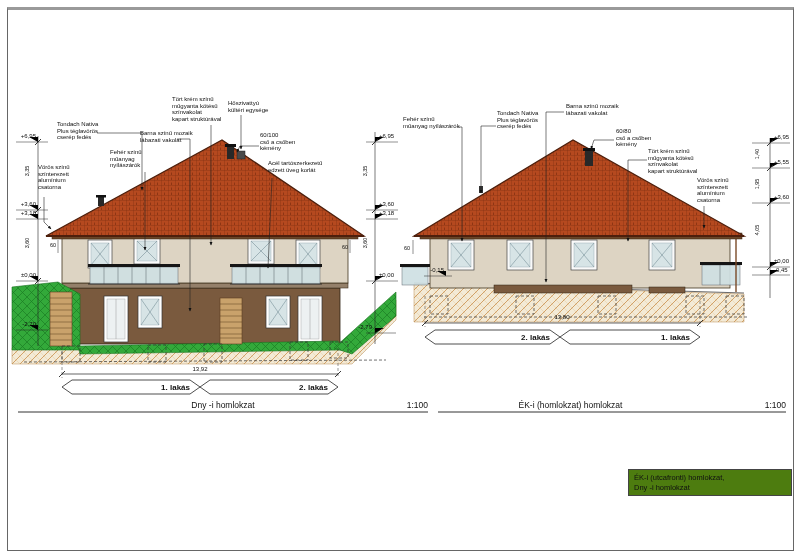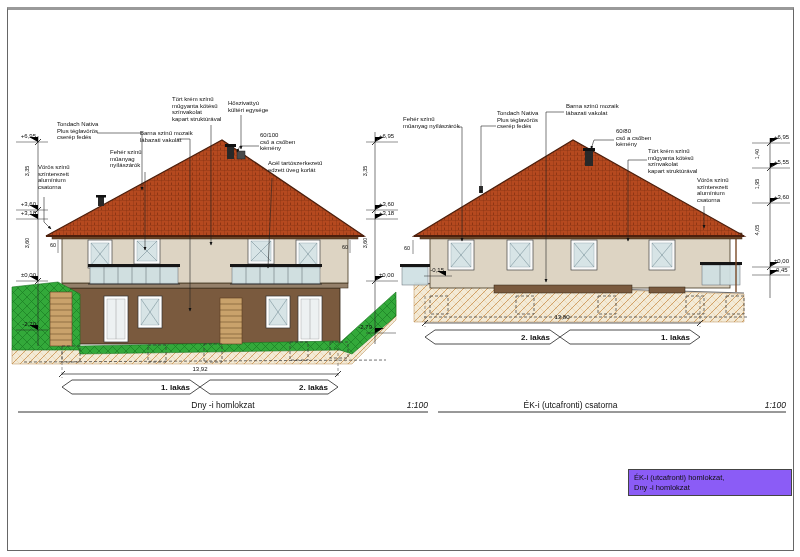--- a/index.html
+++ b/index.html
@@ -9,23 +9,23 @@
          border:1px solid #666;border-top:3px solid #9a9a9a;pointer-events:none;}
   svg.linework{position:absolute;left:0;top:0;}
   .lbl{position:absolute;font-size:6px;line-height:6.6px;white-space:pre-line;}
   .lvl{position:absolute;font-size:6px;line-height:7px;}
   .lvl.ra{text-align:right;}
   .vdim{position:absolute;width:30px;font-size:5.5px;text-align:center;transform:rotate(-90deg);}
   .tiny{position:absolute;font-size:5.5px;}
   .dimval{position:absolute;font-size:6px;text-align:center;}
   .unit{position:absolute;font-size:8px;font-weight:bold;text-align:right;line-height:13px;}
   .title{position:absolute;font-size:8.5px;text-align:center;}
-  .scale{position:absolute;font-size:8.5px;text-align:right;font-style:italic;}
+  .scale{position:absolute;font-size:8.5px;text-align:right;}
   .legend{position:absolute;left:628px;top:469px;width:152px;border:1px solid #444;
-          padding:3px 5px;font-size:7.5px;line-height:9.5px;white-space:pre-line;background:#8b5cf6;}
+          padding:3px 5px;font-size:7.5px;line-height:9.5px;white-space:pre-line;background:#4d7c0f;}
 </style>
 </head>
 <body>
 
 <div class="sheet">
   <div class="frame"></div>
 
   <svg class="linework" width="800" height="557" viewBox="0 0 800 557">
     <defs>
       <pattern id="tiles" width="7" height="5" patternUnits="userSpaceOnUse">
@@ -325,18 +325,18 @@
   <div class="lvl" style="left:774px;top:267px;width:22px">-0,45</div>
   <div class="lvl ra" style="left:424px;top:267px;width:20px">-0,15</div>
   <div class="vdim" style="left:742px;top:151px">1,40</div>
   <div class="vdim" style="left:742px;top:181px">1,95</div>
   <div class="vdim" style="left:742px;top:227px">4,05</div>
   <div class="tiny" style="left:404px;top:245px">60</div>
 
   <div class="dimval" style="left:547px;top:314px;width:30px">13,80</div>
   <div class="unit" style="left:435px;top:331px;width:115px">2. lakás</div>
   <div class="unit" style="left:570px;top:331px;width:120px">1. lakás</div>
-  <div class="title" style="left:463px;top:400px;width:215px">ÉK-i (utcafronti) csatorna</div>
+  <div class="title" style="left:463px;top:400px;width:215px">ÉK-i (homlokzat) homlokzat</div>
   <div class="scale" style="left:741px;top:400px;width:45px">1:100</div>
 
   <div class="legend">ÉK-i (utcafronti) homlokzat,
 Dny -i homlokzat</div>
 </div>
 
 </body></html>

